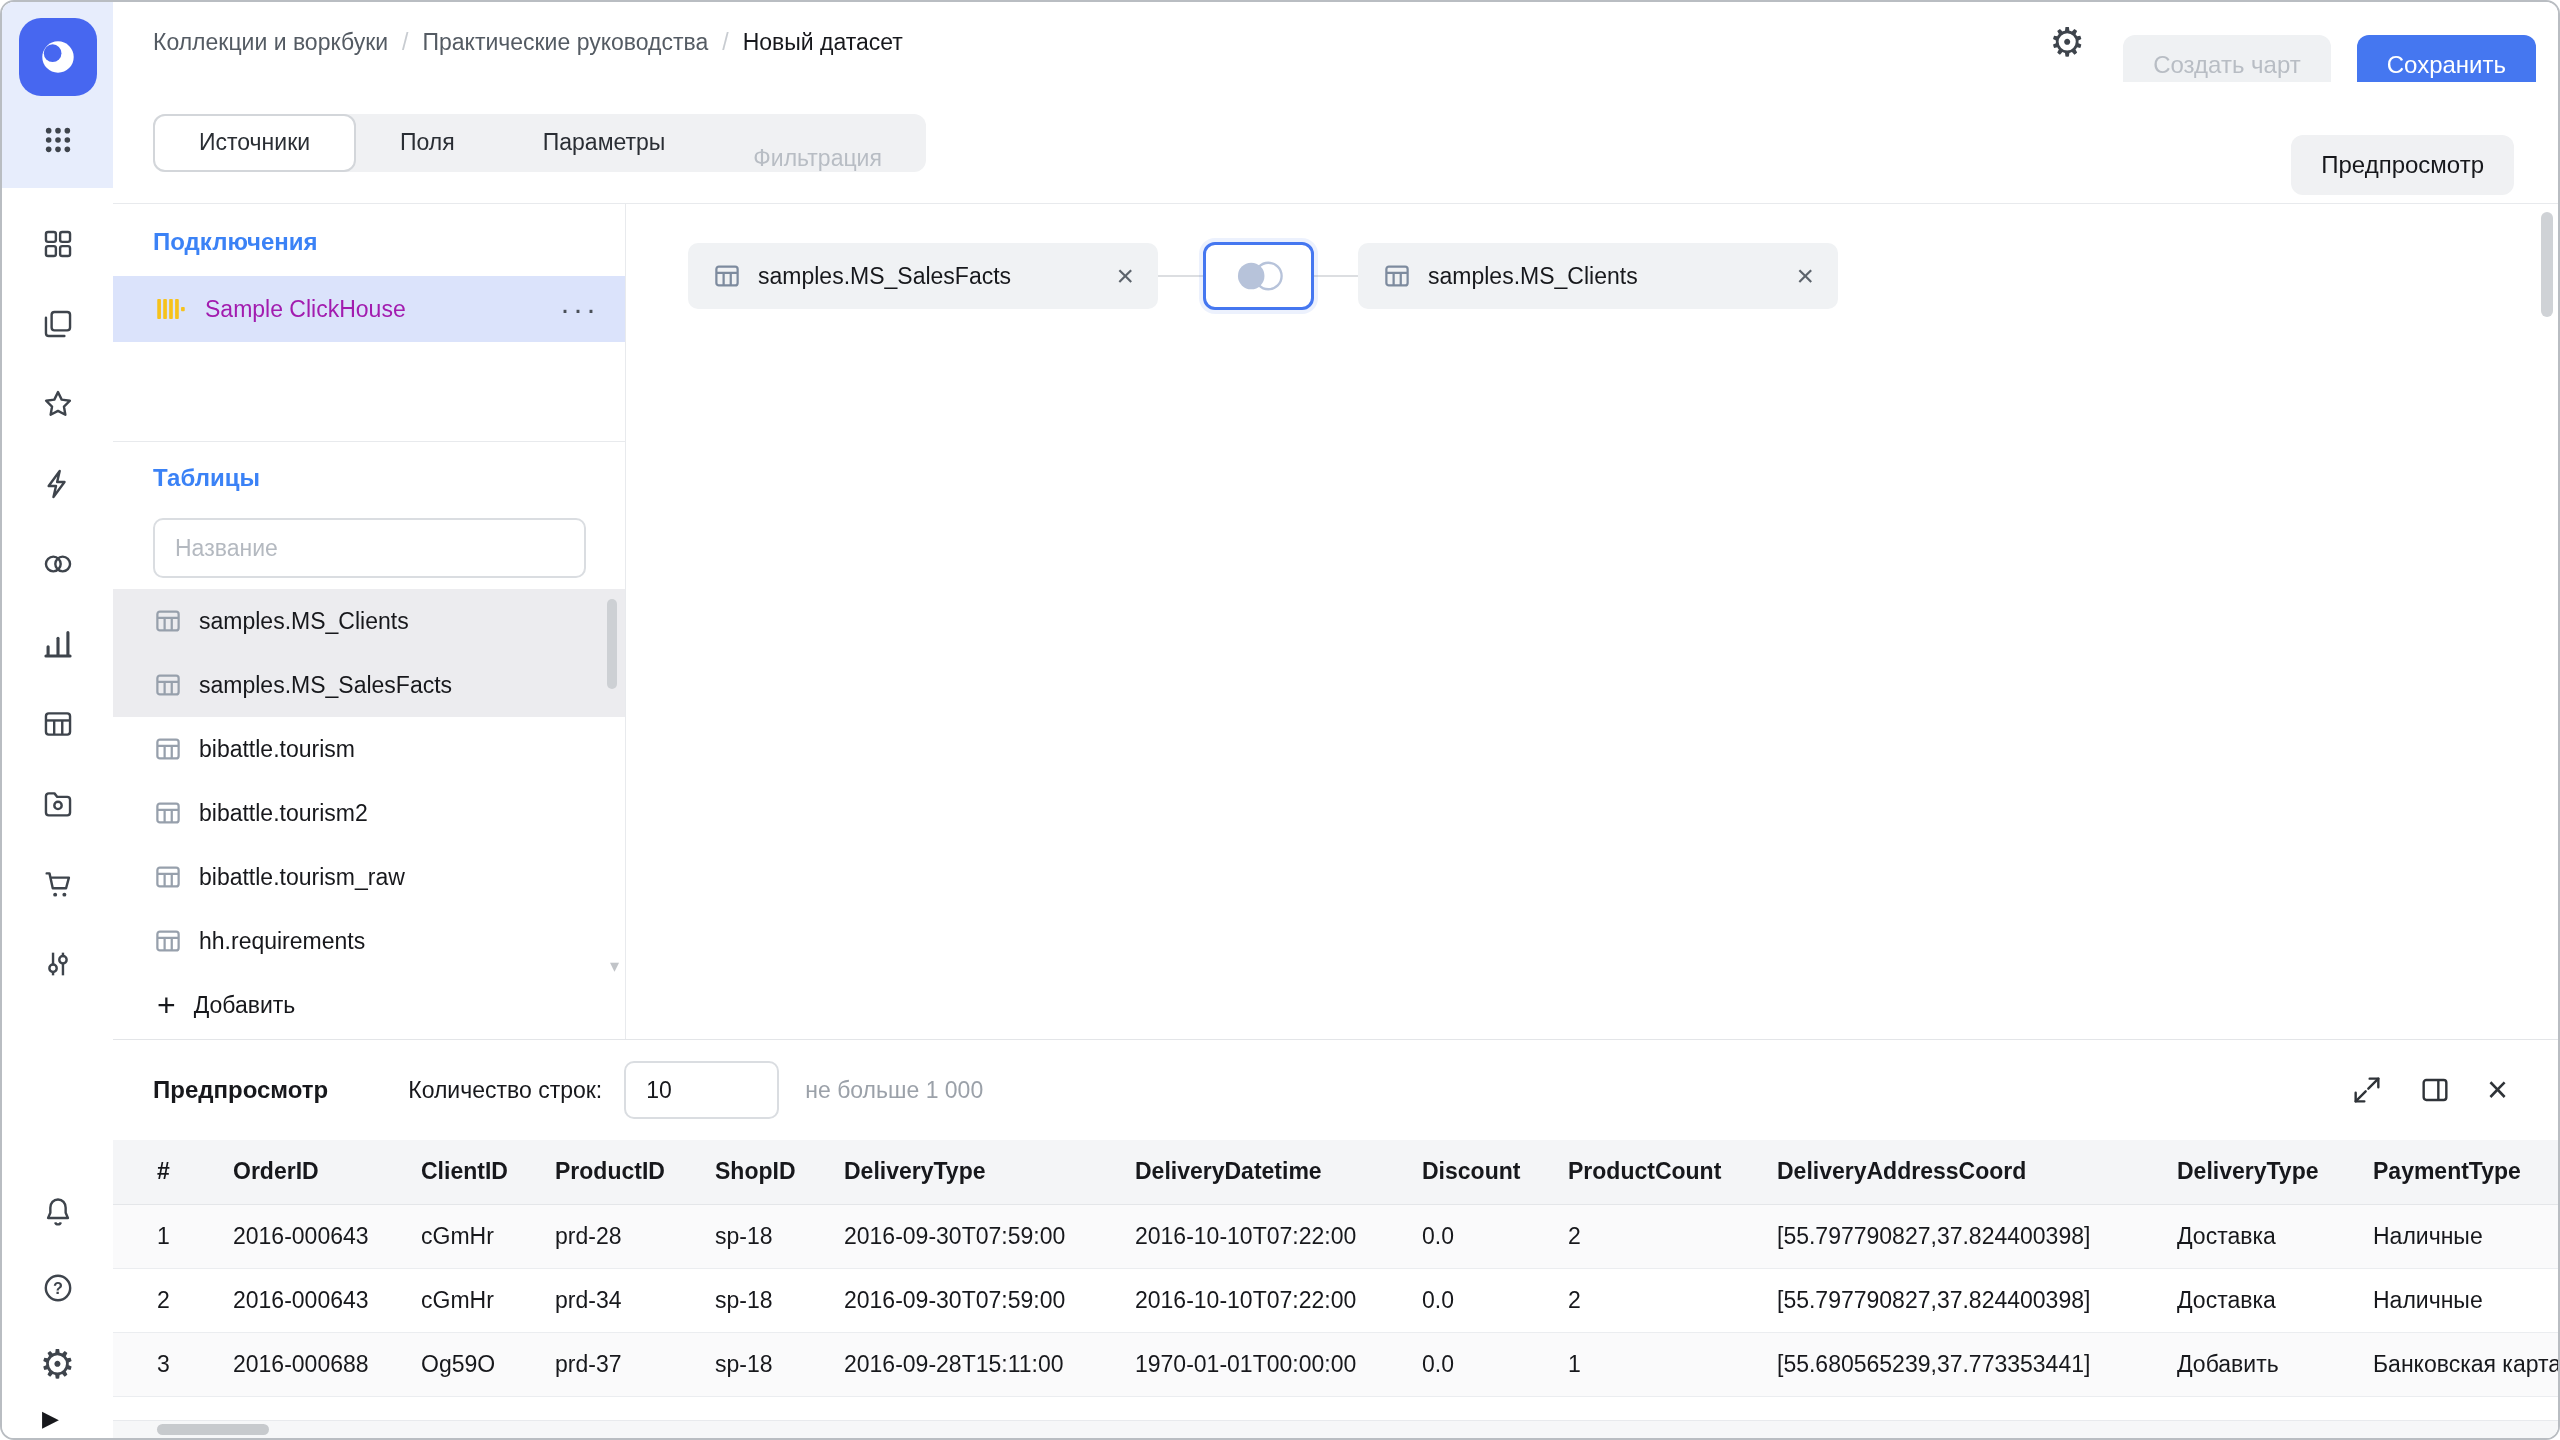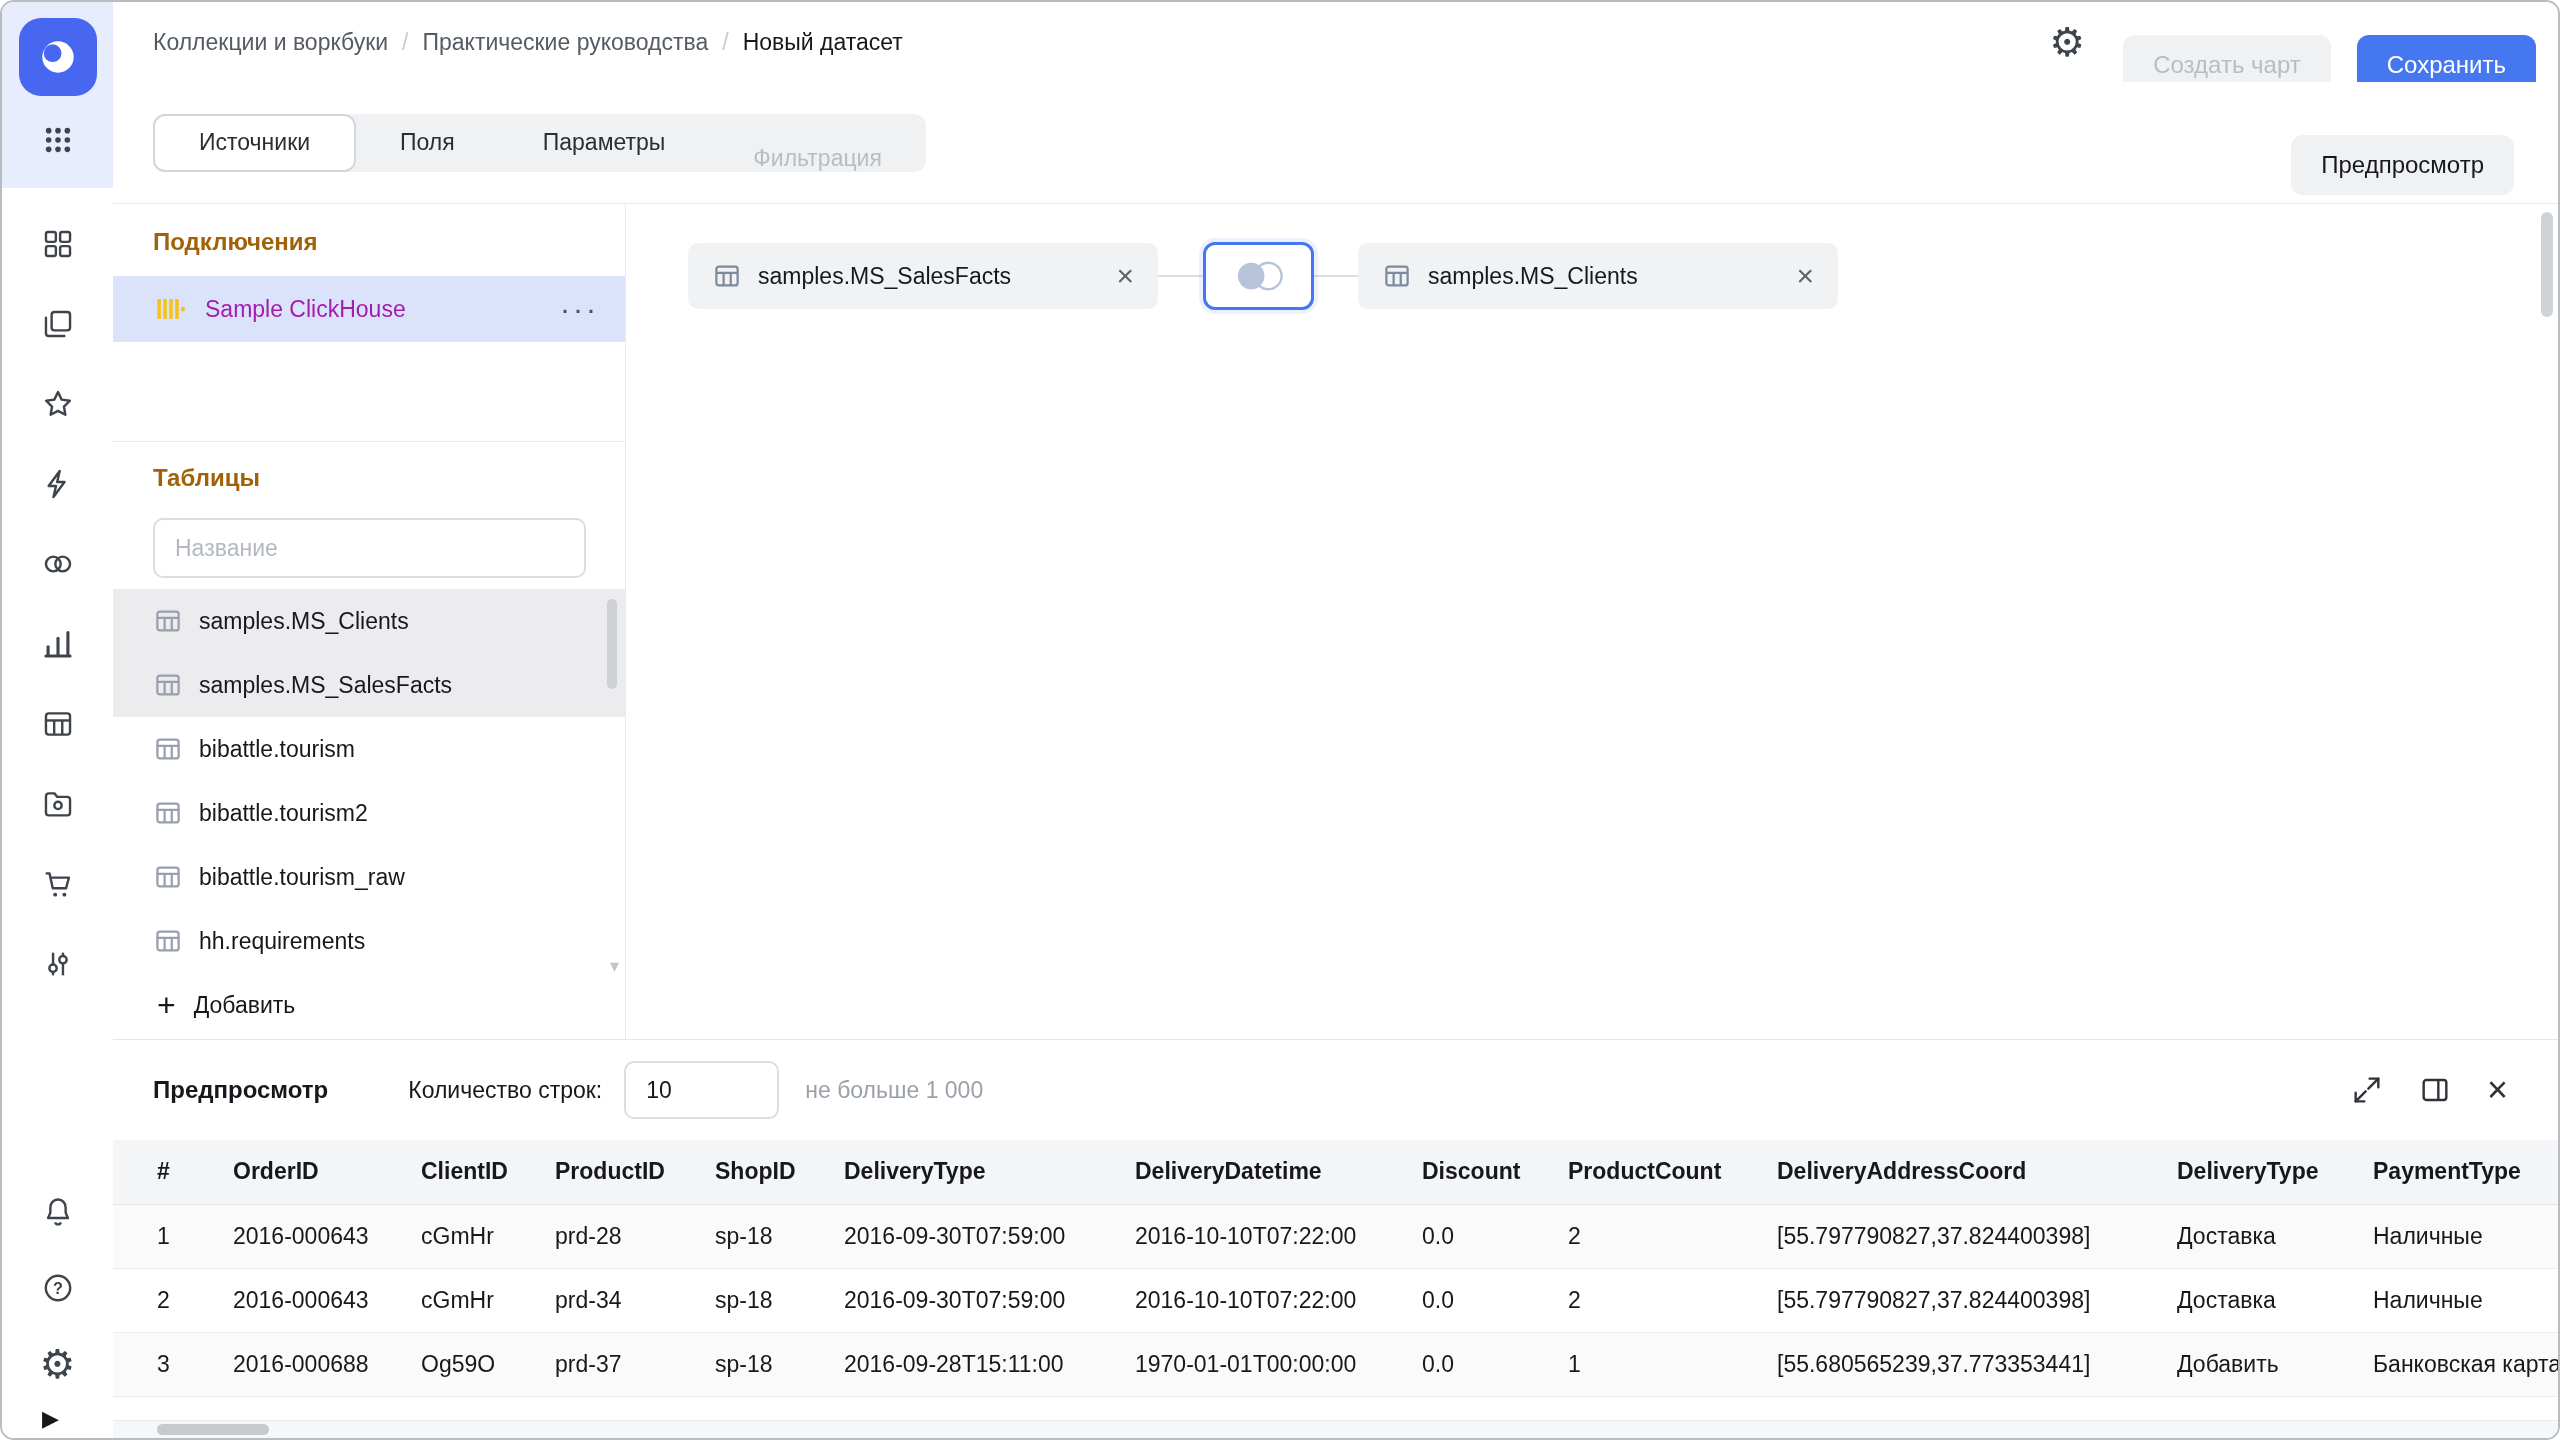--- a/index.html
+++ b/index.html
@@ -41,21 +41,21 @@
   .seg { display:flex; background:#f0f1f3; border-radius:12px; height:58px; align-items:stretch; }
   .seg-item { padding:0 44px; font-size:23px; color:#2a2e34; display:flex; align-items:center;
               border-radius:12px; cursor:pointer; white-space:nowrap; }
   .seg-item.active { background:#fff; border:2px solid #d3d6da; }
   .seg-item.disabled { color:#b8bdc4; cursor:default;margin-top:32px; }
   .preview-toggle { margin-left:auto; background:#f0f1f3; color:#17181c; }
 
   
   .left-panel { position:absolute; left:111px; top:201px; width:513px; height:836px; background:#fff;
                 border-top:1px solid #e8eaed; border-right:1px solid #e8eaed; }
-  .panel-title { font-size:24px; font-weight:700; color:#a16207; height:30px;
+  .panel-title { font-size:24px; font-weight:700; color:#3b82f6; height:30px;
                  margin:24px 0 18px 40px; }
   .conn-row { height:66px; display:flex; align-items:center; background:#dbe3fb;
               padding:0 26px 0 40px; gap:18px; cursor:pointer; }
   .conn-name { font-size:23px; color:#a21caf; flex:1; }
   .more-dots { font-size:30px; color:#4a5058; letter-spacing:3px; line-height:1; cursor:pointer; }
   .conn-divider { height:1px; background:#e8eaed; margin-top:99px; }
   .tables-title { margin-top:22px; }
   .search-input { display:block; margin:24px 0 0 40px; width:433px; height:60px;
                   border:2px solid #dadde1; border-radius:10px; padding:0 20px; font-size:23px;
                   color:#17181c; font-family:"Liberation Sans", sans-serif; outline:none; }

